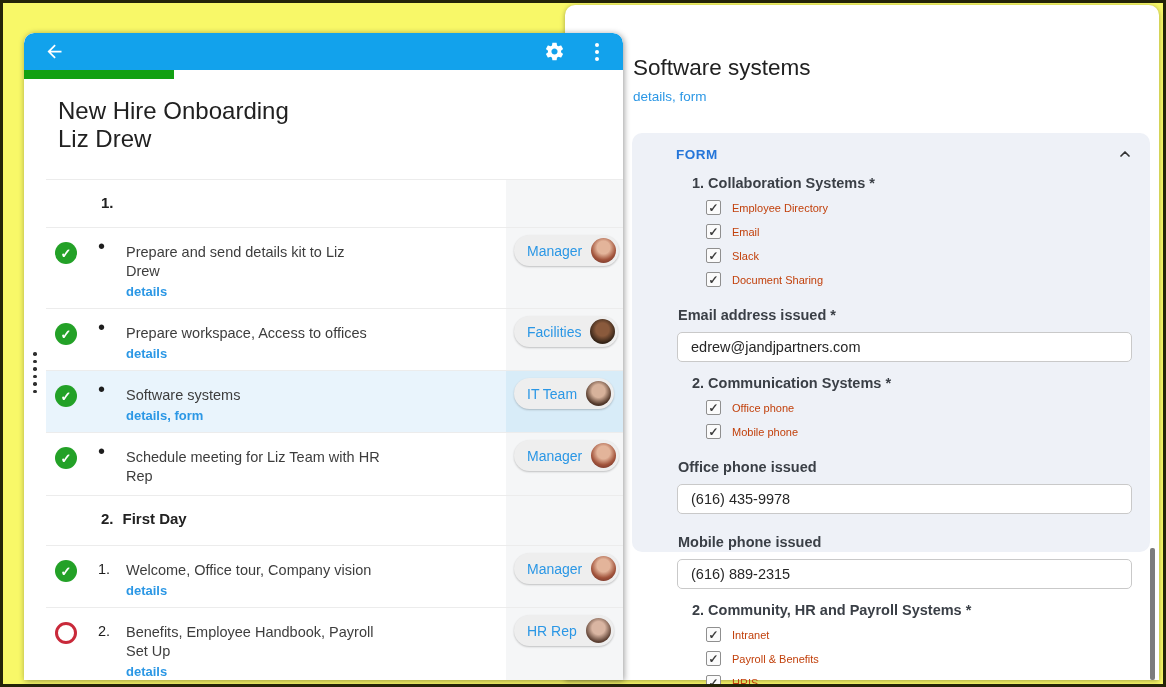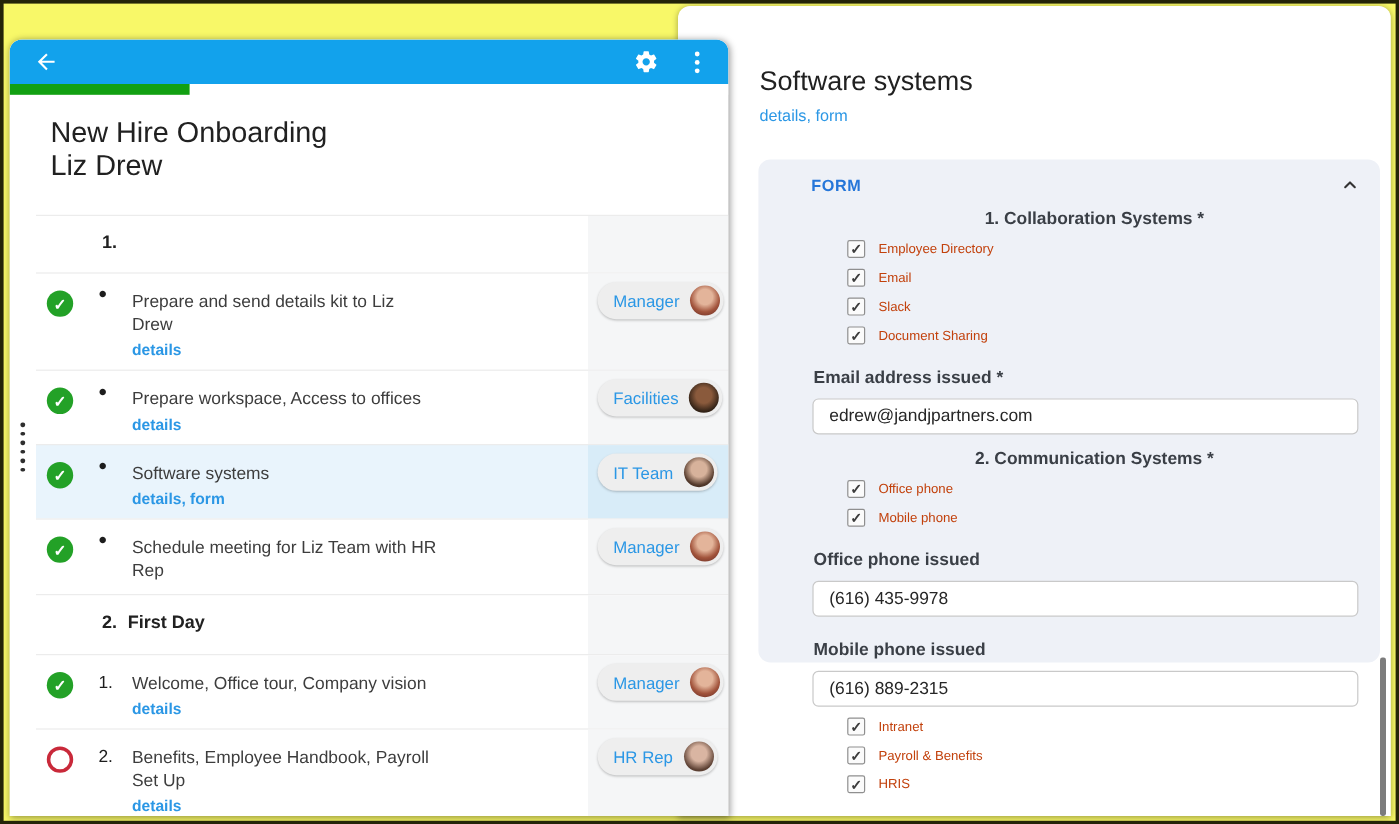--- a/index.html
+++ b/index.html
@@ -12,35 +12,35 @@
   .right-card { position:absolute; left:565px; top:5px; width:594px; height:675px;
     background:#fff; border-radius:10px 10px 0 0; box-shadow:0 1px 5px rgba(0,0,0,.35); z-index:1; }
   .rc-title { margin:50px 0 0 68px; font-size:22.5px; color:#212121; }
   .rc-links { margin:8px 0 0 68px; font-size:13.5px; color:#2b97e5; cursor:pointer; }
   .form-card { position:absolute; left:67px; top:128px; width:518px; height:419px;
     background:#eef1f7; border-radius:10px;padding-left:28px; }
   .form-header { display:flex; align-items:center; padding:13px 17px 0 16px; }
   .form-header-label { color:#2576d9; font-weight:bold; font-size:13.5px; letter-spacing:.5px; }
   .chevron-btn { margin-left:auto; cursor:pointer; display:flex; }
   .form-body { padding:0 18px 0 16px; }
-  .group-label { font-weight:bold; font-size:14.5px; color:#3a3f46; margin:13px 0 0 16px;text-align:center; }
+  .group-label { font-weight:bold; font-size:14.5px; color:#3a3f46; margin:13px 0 0 16px; }
   .cb-row { display:flex; align-items:center; gap:11px; margin:9px 0 0 30px; }
   .cb { width:15px; height:15px; flex:0 0 15px; border:1.6px solid #8f8f8f; border-radius:2px;
     background:#fbfbfb; display:flex; align-items:center; justify-content:center;
     font-size:12px; line-height:1; color:#3c3c3c; font-weight:bold; cursor:pointer; }
   .cb-label { font-size:11px; color:#c2410c; }
   .field-label { font-weight:bold; font-size:14.5px; color:#3a3f46; margin:20px 0 0 2px; }
   .text-input { display:block; margin-top:9px; margin-left:1px; width:455px; height:30px;
     background:#fff; border:1px solid #c9c9c9; border-radius:5px;
     font-family:"Liberation Sans", sans-serif; font-size:14.5px; color:#262626; padding:0 13px; }
   .scroll-thumb { position:absolute; right:4px; top:543px; width:5px; height:132px;
     background:#7c7c7c; border-radius:2px; cursor:pointer; }
 
   
-  .left-card { position:absolute; left:8px; top:33px; width:599px; height:647px;
+  .left-card { position:absolute; left:24px; top:33px; width:599px; height:647px;
     background:#fff; border-radius:10px 10px 0 0; box-shadow:1px 1px 6px rgba(0,0,0,.4);
     z-index:2; overflow:hidden; }
   .lc-header { height:37px; background:#12a2ec; border-radius:10px 10px 0 0;
     display:flex; align-items:center; padding:0 24px 0 20px; }
   .hdr-spacer { flex:1; }
   .icon-btn { display:flex; align-items:center; cursor:pointer; }
   .kebab { margin-left:30px; display:flex; flex-direction:column; gap:3px; cursor:pointer; }
   .kebab i { width:4px; height:4px; border-radius:50%; background:#fff; }
   .lc-progress { height:9px; background:#fff; }
   .lc-progress-fill { height:100%; background:#12a012; }
@@ -130,20 +130,21 @@
           <span class="cb">✓</span>
           <span class="cb-label">Mobile phone</span>
         </div>
 
         <div class="field-label">Office phone issued</div>
         <input class="text-input" type="text" value="(616) 435-9978" style="">
 
         <div class="field-label">Mobile phone issued</div>
         <input class="text-input" type="text" value="(616) 889-2315" style="">
 
+        <div class="group-label">2. Community, HR and Payroll Systems *</div>
         <div class="cb-row">
           <span class="cb">✓</span>
           <span class="cb-label">Intranet</span>
         </div>
         <div class="cb-row">
           <span class="cb">✓</span>
           <span class="cb-label">Payroll &amp; Benefits</span>
         </div>
         <div class="cb-row">
           <span class="cb">✓</span>

